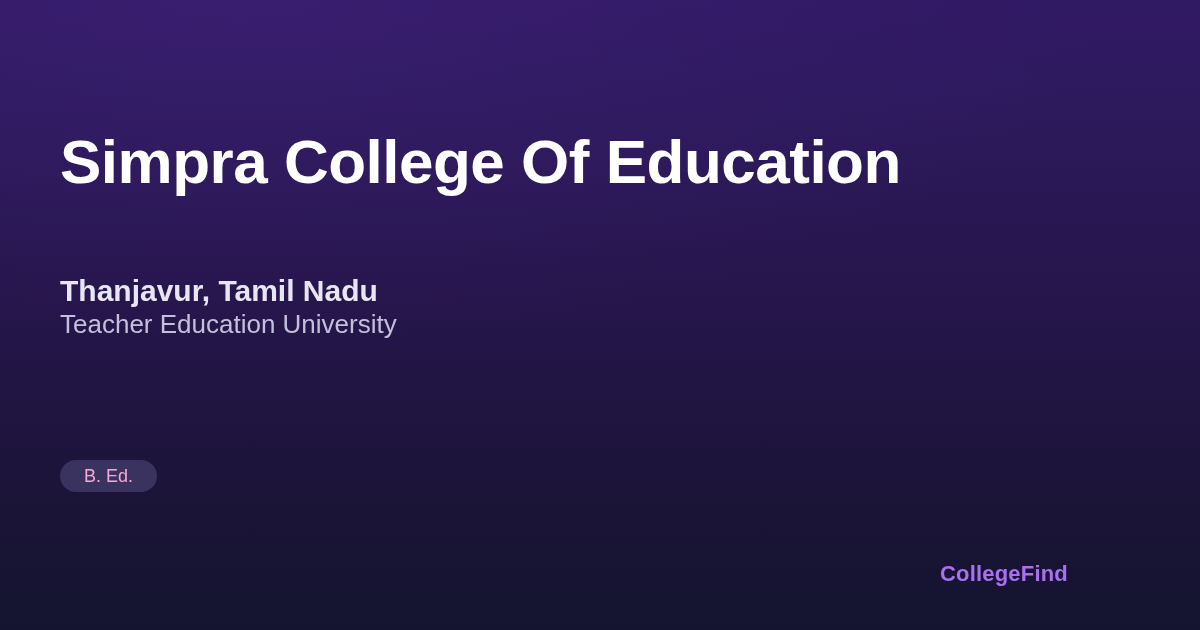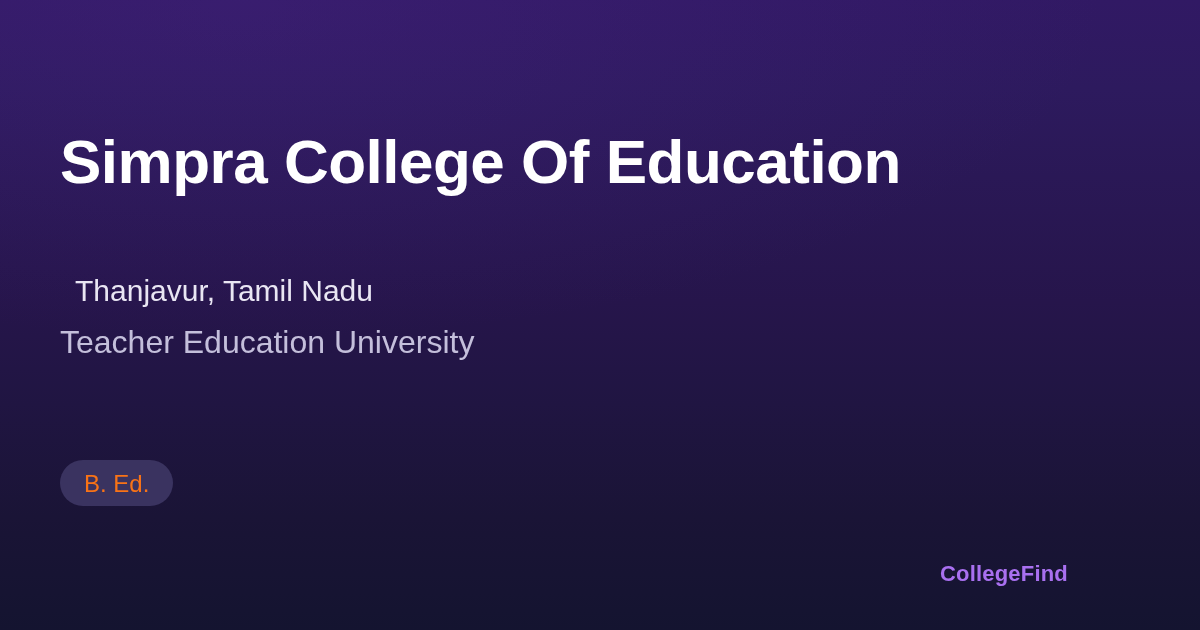--- a/index.html
+++ b/index.html
@@ -50,58 +50,58 @@
     font-size: 62px;
     line-height: 72px;
     font-weight: bold;
     letter-spacing: -0.5px;
     color: #ffffff;
     max-width: 1000px;
   }
 
   .location {
     position: absolute;
-    left: 75px;
+    left: 60px;
     top: 272px;
     font-size: 30px;
     line-height: 38px;
-    font-weight: normal;
+    font-weight: bold;
     color: #e9e6f3;
   }
 
   .institute-type {
     position: absolute;
     left: 60px;
-    top: 325px;
-    font-size: 32px;
+    top: 307px;
+    font-size: 26px;
     line-height: 34px;
     font-weight: normal;
     color: #c4bfdb;
   }
 
   .tags {
     position: absolute;
     left: 60px;
     top: 460px;
     display: flex;
     flex-direction: row;
     gap: 14px;
     align-items: center;
   }
 
   .tag {
     display: inline-flex;
     align-items: center;
     justify-content: center;
-    height: 46px;
+    height: 32px;
     padding: 0 24px;
     border-radius: 999px;
     background: #3a3360;
-    color: #f97316;
-    font-size: 24px;
+    color: #f9a8d4;
+    font-size: 18px;
     line-height: 45px;
     white-space: nowrap;
   }
 
   .brand {
     position: absolute;
     right: 132px;
     top: 560px;
     font-size: 22px;
     line-height: 28px;

